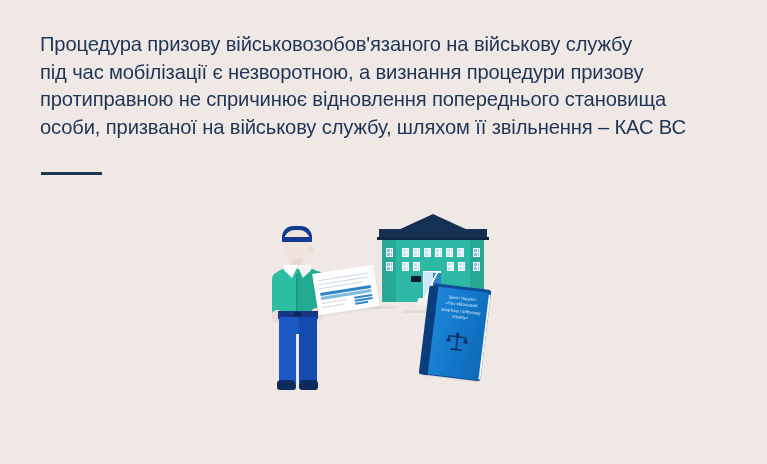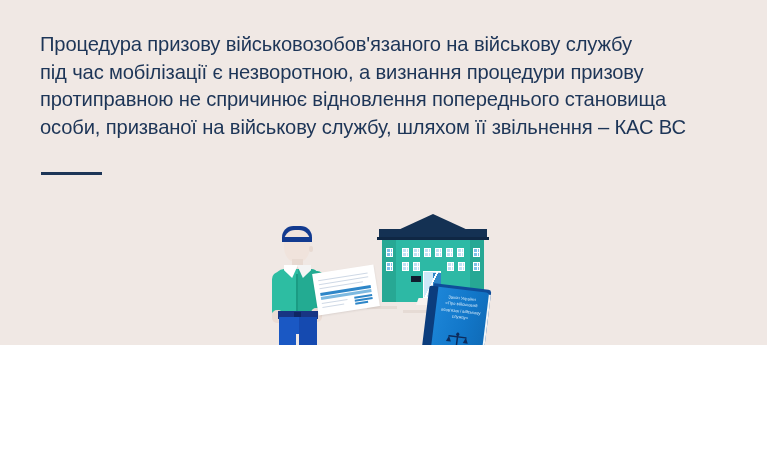--- a/index.html
+++ b/index.html
@@ -3,21 +3,21 @@
 <meta charset="utf-8">
 <style>
   * { margin:0; padding:0; box-sizing:border-box; }
   html, body {
     width:767px; height:464px;
     overflow:hidden;
     font-family:"Liberation Sans", sans-serif;
   }
   #card {
     position:relative;
-    width:767px; height:345px;
+    width:767px; height:464px;
     background:#f0e8e4;
     overflow:hidden;
   }
 
   
   #headline {
     position:absolute;
     left:40px; top:31px;
     width:705px;
     font-size:20.2px;

